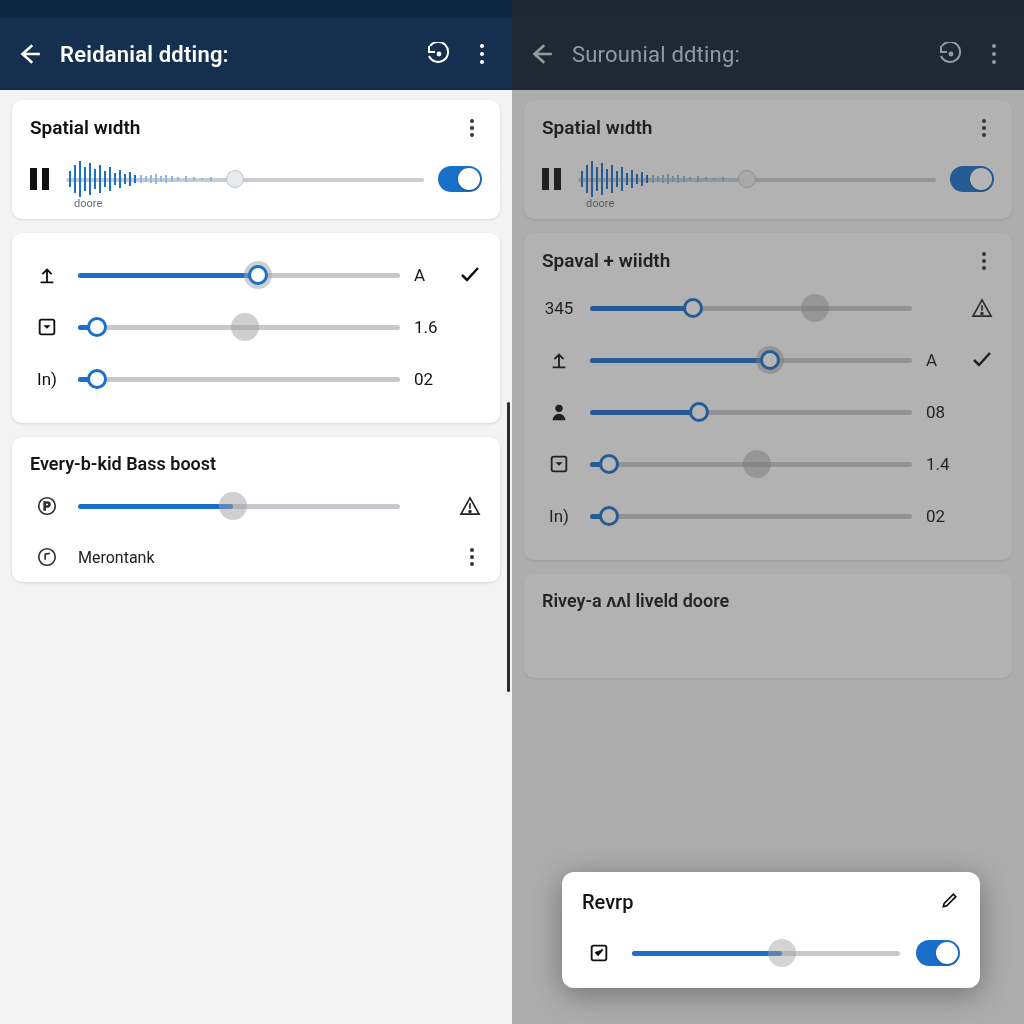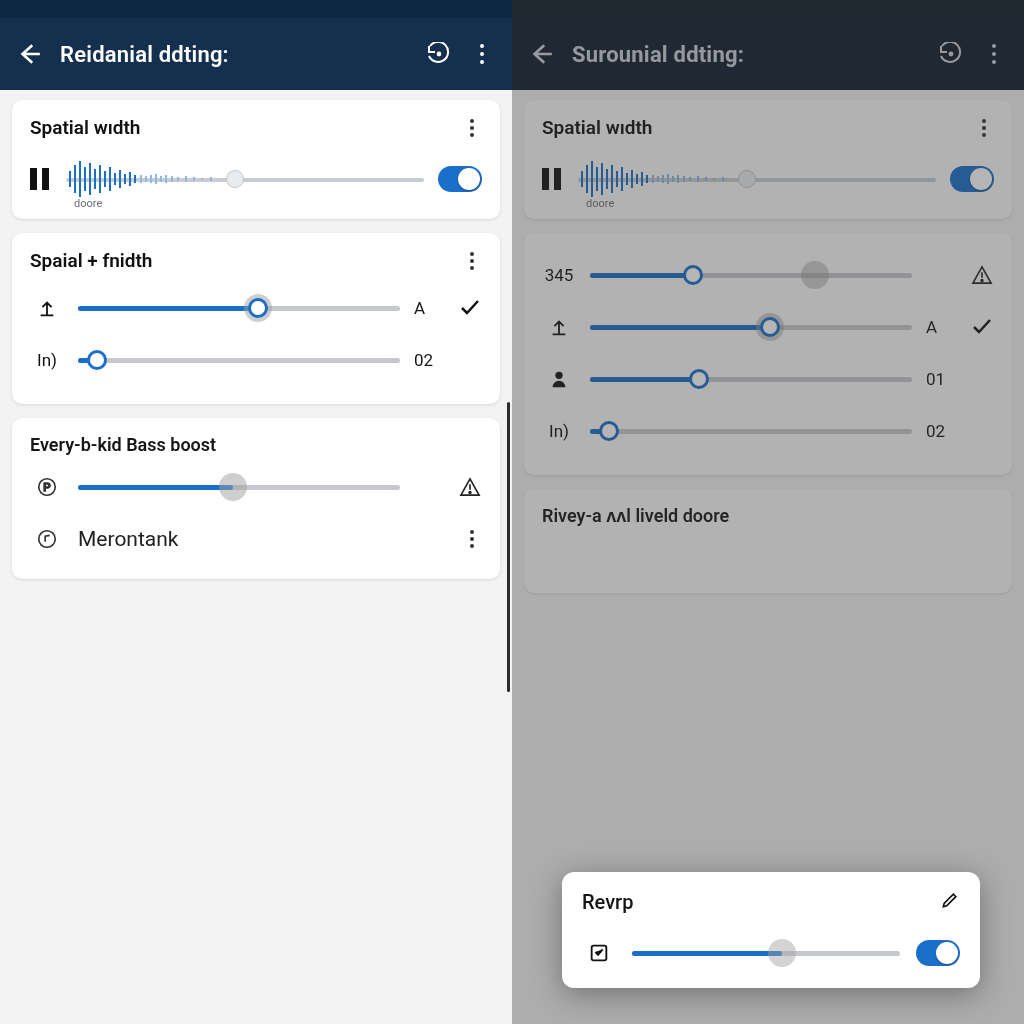--- a/index.html
+++ b/index.html
@@ -25,21 +25,21 @@
 
   
   .appbar {
     height: 72px; background: #15304f; color: #fff;
     display: flex; align-items: center; padding: 0 8px 0 16px;
   }
   .pane-right .appbar { background: #101d2e; }
   .back-arrow { width: 26px; height: 26px; margin-right: 18px; cursor: pointer; }
   .back-arrow svg { width: 100%; height: 100%; }
   .appbar-title { font-size: 22px; font-weight: 600; flex: 1; letter-spacing: 0.2px; }
-  .pane-right .appbar-title { color: #c9d2db; font-weight: 700; }
+  .pane-right .appbar-title { color: #c9d2db; font-weight: 400; }
   .appbar-icon { width: 32px; height: 32px; display: flex; align-items: center; justify-content: center; margin: 0 6px; cursor: pointer; }
   .vmore { display: flex; flex-direction: column; gap: 4px; align-items: center; justify-content: center; }
   .vmore span { width: 4px; height: 4px; border-radius: 50%; background: #fff; }
 
   .content { padding: 10px 12px 0 12px; display: flex; flex-direction: column; gap: 14px; }
 
   .card {
     background: #fff; border-radius: 10px; padding: 16px 18px 18px 18px;
     box-shadow: 0 1px 3px rgba(0,0,0,0.12);
   }
@@ -91,21 +91,21 @@
     background: #fff; border-radius: 12px; padding: 18px 20px 22px 20px;
     box-shadow: 0 6px 30px rgba(0,0,0,0.35);
     z-index: 10;
   }
   .popup-head { display: flex; justify-content: space-between; align-items: center; margin-bottom: 26px; }
   .popup-title { font-size: 20px; font-weight: 500; color: #141414; }
   .popup-row { display: flex; align-items: center; gap: 16px; }
   .pencil svg { width: 20px; height: 20px; }
 
   .simple-row { display: flex; align-items: center; gap: 14px; padding: 8px 0; }
-  .simple-label { font-size: 21px; color: #212121; }
+  .simple-label { font-size: 16px; color: #212121; }
 
 </style>
 </head>
 <body>
 
 <div class="pane pane-left">
   <div class="statusbar"></div>
   <div class="appbar">
     <div class="back-arrow">
       <svg viewBox="0 0 24 24" fill="none" stroke="#fff" stroke-width="2.4">
@@ -180,28 +180,20 @@
           <div class="wave-thumb" style="left:160px"></div>
           <div class="wave-caption">doore</div>
         </div>
         <div class="toggle">
             <div class="toggle-knob"></div>
           </div>
       </div>
     </div>
 
     <div class="card">
-      <div class="card-head">
-        <div class="card-title">Spaial + fnidth</div>
-        <div class="menu-dots">
-            <span></span>
-            <span></span>
-            <span></span>
-          </div>
-      </div>
       <div id="left-rows">
           <div class="slider-row">
             <div class="row-left">
               <svg viewBox="0 0 24 24" fill="none" stroke="#111" stroke-width="2">
                 <path d="M12 20 V6 M7 11 l5 -5 l5 5 M5 20 h14"></path>
               </svg>
             </div>
             <div class="slider">
               <div class="track-bg"></div>
               <div class="track-fg" style="width:56%"></div>
@@ -209,33 +201,49 @@
               <div class="thumb-ring" style="left:56%"></div>
             </div>
             <div class="row-right">A</div>
             <div class="row-extra">
               <svg viewBox="0 0 24 24" fill="none" stroke="#111" stroke-width="2.5">
                 <path d="M4 12 l5 5 l11 -12"></path>
               </svg>
             </div>
           </div>
           <div class="slider-row">
+            <div class="row-left">
+              <svg viewBox="0 0 24 24" fill="none" stroke="#111" stroke-width="2">
+                <rect x="4" y="4" width="16" height="16" rx="2"></rect>
+                <path d="M8 10 l4 4 l4 -4" fill="#111" stroke="none"></path>
+              </svg>
+            </div>
+            <div class="slider">
+              <div class="track-bg"></div>
+              <div class="track-fg" style="width:6%"></div>
+              <div class="thumb-ghost" style="left:52%"></div>
+              <div class="thumb-ring" style="left:6%"></div>
+            </div>
+            <div class="row-right">1.6</div>
+            <div class="row-extra"></div>
+          </div>
+          <div class="slider-row">
             <div class="row-left">In)</div>
             <div class="slider">
               <div class="track-bg"></div>
               <div class="track-fg" style="width:6%"></div>
               <div class="thumb-ring" style="left:6%"></div>
             </div>
             <div class="row-right">02</div>
             <div class="row-extra"></div>
           </div>
         </div>
     </div>
 
-    <div class="card" style="padding-bottom:20px;">
+    <div class="card" style="padding-bottom:6px;">
       <div class="row-title-small">Every-b-kid Bass boost</div>
       <div class="slider-row">
         <div class="row-left">
           <svg viewBox="0 0 24 24" fill="none" stroke="#333" stroke-width="1.8">
               <circle cx="12" cy="12" r="9"></circle>
               <text x="12" y="16" text-anchor="middle" font-size="12" fill="#333" font-family="Arial">P</text>
             </svg>
         </div>
         <div class="slider">
           <div class="track-bg"></div>
@@ -346,20 +354,28 @@
           <div class="wave-thumb" style="left:160px"></div>
           <div class="wave-caption">doore</div>
         </div>
         <div class="toggle">
             <div class="toggle-knob"></div>
           </div>
       </div>
     </div>
 
     <div class="card">
+      <div class="card-head">
+        <div class="card-title">Spaval + wiidth</div>
+        <div class="menu-dots">
+            <span></span>
+            <span></span>
+            <span></span>
+          </div>
+      </div>
       <div id="right-rows">
           <div class="slider-row">
             <div class="row-left">345</div>
             <div class="slider">
               <div class="track-bg"></div>
               <div class="track-fg" style="width:32%"></div>
               <div class="thumb-ghost" style="left:70%"></div>
               <div class="thumb-ring" style="left:32%"></div>
             </div>
             <div class="row-right"></div>
@@ -395,21 +411,37 @@
               <svg viewBox="0 0 24 24" fill="#111">
                 <circle cx="12" cy="8" r="4"></circle>
                 <path d="M5 21 a7 7 0 0 1 14 0 Z"></path>
               </svg>
             </div>
             <div class="slider">
               <div class="track-bg"></div>
               <div class="track-fg" style="width:34%"></div>
               <div class="thumb-ring" style="left:34%"></div>
             </div>
-            <div class="row-right">01</div>
+            <div class="row-right">08</div>
+            <div class="row-extra"></div>
+          </div>
+          <div class="slider-row">
+            <div class="row-left">
+              <svg viewBox="0 0 24 24" fill="none" stroke="#111" stroke-width="2">
+                <rect x="4" y="4" width="16" height="16" rx="2"></rect>
+                <path d="M8 10 l4 4 l4 -4" fill="#111" stroke="none"></path>
+              </svg>
+            </div>
+            <div class="slider">
+              <div class="track-bg"></div>
+              <div class="track-fg" style="width:6%"></div>
+              <div class="thumb-ghost" style="left:52%"></div>
+              <div class="thumb-ring" style="left:6%"></div>
+            </div>
+            <div class="row-right">1.4</div>
             <div class="row-extra"></div>
           </div>
           <div class="slider-row">
             <div class="row-left">In)</div>
             <div class="slider">
               <div class="track-bg"></div>
               <div class="track-fg" style="width:6%"></div>
               <div class="thumb-ring" style="left:6%"></div>
             </div>
             <div class="row-right">02</div>

